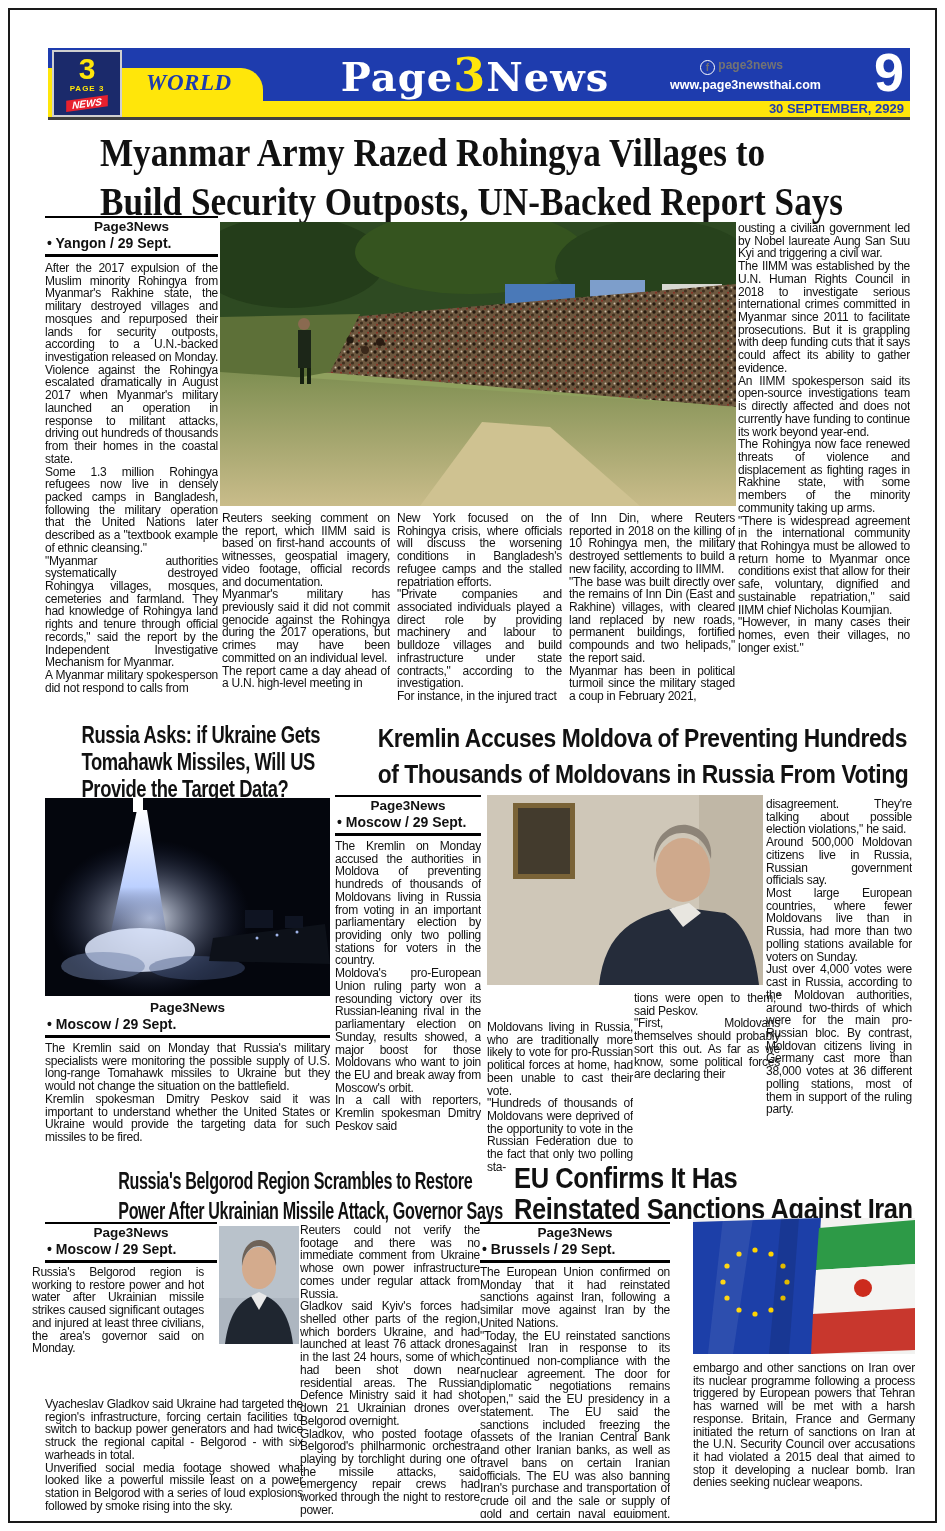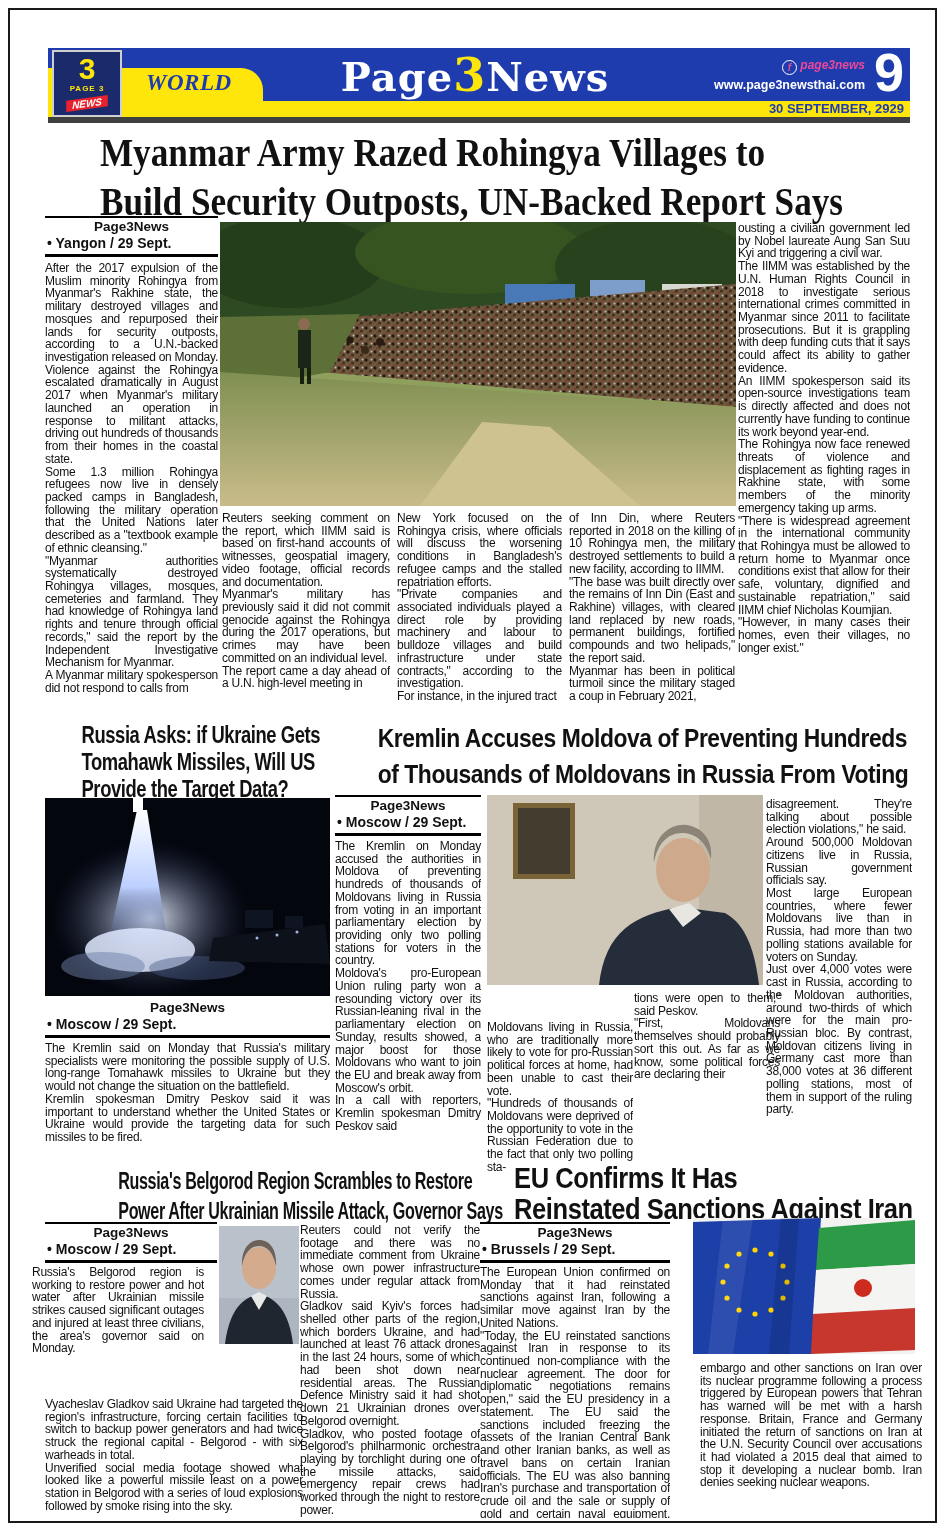--- a/index.html
+++ b/index.html
@@ -4,39 +4,39 @@
 <style>
   html,body{margin:0;padding:0;background:#e9e9e9;}
   .page{position:relative;width:945px;height:1531px;background:#fff;overflow:hidden;
         font-family:"Liberation Sans",sans-serif;color:#111;}
   .abs{position:absolute;}
   .frame{position:absolute;left:8px;top:8px;width:925px;height:1511px;border:2px solid #1a1a1a;}
 
   
   .hdr-blue{position:absolute;left:48px;top:48px;width:862px;height:53px;background:var(--header_blue,#1e3cae);}
   .hdr-strip{position:absolute;left:48px;top:101px;width:862px;height:16px;background:var(--header_yellow,#ffe60a);
-             border-bottom:6px solid #404040;}
+             border-bottom:3px solid #404040;}
   .hdr-strip span{position:absolute;right:6px;top:0;font-size:13px;font-weight:bold;color:var(--header_blue,#1e3cae);}
   .world-tab{position:absolute;left:48px;top:68px;width:215px;height:33px;background:var(--header_yellow,#ffe60a);
              border-top-right-radius:22px;}
   .world-tab span{position:absolute;left:98px;top:2px;font-family:"Liberation Serif",serif;font-style:italic;
                   font-weight:bold;font-size:23px;color:var(--header_blue,#1e3cae);letter-spacing:.5px;}
   .logo-box{position:absolute;left:52px;top:50px;width:70px;height:67px;background:var(--logo_navy,#1b2a6b);
             border:2px solid #cfcfcf;box-sizing:border-box;text-align:center;}
   .logo-3{font-weight:bold;font-size:30px;line-height:30px;color:var(--header_yellow,#ffe60a);margin-top:2px;}
   .logo-sub{font-size:8px;font-weight:bold;color:var(--header_yellow,#ffe60a);letter-spacing:1px;}
   .logo-ribbon{display:inline-block;margin-top:2px;background:var(--ribbon_red,#e8212e);color:#fff;
                font-style:italic;font-weight:bold;font-size:10px;padding:0 6px;transform:rotate(-8deg) skewX(-8deg);}
   .masthead{position:absolute;left:250px;top:53px;width:450px;text-align:center;color:#fff;
             font-family:"DejaVu Serif",serif;font-weight:bold;font-size:40px;line-height:44px;letter-spacing:1px;}
   .masthead .y3{color:var(--header_yellow,#ffe60a);font-size:46px;}
-  .social{position:absolute;left:700px;top:58px;width:165px;text-align:right;color:#ec4899;font-size:12px;font-weight:bold;font-style:italic;}
+  .social{position:absolute;left:700px;top:58px;width:165px;color:#737373;font-size:12px;font-weight:bold;}
   .fb{display:inline-flex;width:13px;height:13px;border:1.5px solid #fff;border-radius:50%;
       align-items:center;justify-content:center;font-size:10px;font-weight:bold;vertical-align:-2px;}
-  .website{position:absolute;left:670px;top:78px;width:195px;text-align:right;color:#fff;font-size:12.5px;font-weight:bold;}
+  .website{position:absolute;left:670px;top:78px;width:195px;text-align:left;color:#fff;font-size:12.5px;font-weight:bold;}
   .pagenum{position:absolute;left:868px;top:44px;width:42px;height:57px;color:#fff;font-weight:bold;
            font-size:54px;line-height:57px;text-align:center;}
 
   
   .hl{position:absolute;font-weight:bold;margin:8px;}
   .hl-serif{font-family:"Liberation Serif",serif;}
   .hl-sans{font-family:"Liberation Sans",sans-serif;letter-spacing:-.5px;}
   .hline{display:block;white-space:nowrap;transform-origin:50% 50%;}
   .sx88{transform:scaleX(.88);} .sx80{transform:scaleX(.80);} .sx70{transform:scaleX(.70);}
 
@@ -147,21 +147,21 @@
     </div>
     <div class="col" style="left:569px;top:512px;width:166px;height:198px;">
       <p>of Inn Din, where Reuters reported in 2018 on the killing of 10 Rohingya men, the military destroyed settlements to build a new facility, according to IIMM.</p>
       <p>"The base was built directly over the remains of Inn Din (East and Rakhine) villages, with cleared land replaced by new roads, permanent buildings, fortified compounds and two helipads," the report said.</p>
       <p>Myanmar has been in political turmoil since the military staged a coup in February 2021,</p>
     </div>
     <div class="col" style="left:738px;top:222px;width:172px;height:488px;">
       <p>ousting a civilian government led by Nobel laureate Aung San Suu Kyi and triggering a civil war.</p>
       <p>The IIMM was established by the U.N. Human Rights Council in 2018 to investigate serious international crimes committed in Myanmar since 2011 to facilitate prosecutions. But it is grappling with deep funding cuts that it says could affect its ability to gather evidence.</p>
       <p>An IIMM spokesperson said its open-source investigations team is directly affected and does not currently have funding to continue its work beyond year-end.</p>
-      <p>The Rohingya now face renewed threats of violence and displacement as fighting rages in Rakhine state, with some members of the minority emergency taking up arms.</p>
+      <p>The Rohingya now face renewed threats of violence and displacement as fighting rages in Rakhine state, with some members of the minority community taking up arms.</p>
       <p>"There is widespread agreement in the international community that Rohingya must be allowed to return home to Myanmar once conditions exist that allow for their safe, voluntary, dignified and sustainable repatriation," said IIMM chief Nicholas Koumjian.</p>
       <p>"However, in many cases their homes, even their villages, no longer exist."</p>
     </div>
   </section>
 
   <section>
     <h2 class="hl hl-sans" style="left:45px;top:714px;width:285px;font-size:23px;line-height:27px;">
       <span class="hline sx80">Russia Asks: if Ukraine Gets</span>
       <span class="hline sx80">Tomahawk Missiles, Will US</span>
       <span class="hline sx80">Provide the Target Data?</span>
@@ -326,17 +326,17 @@
         <polygon points="88,0 106,0 96,136 76,136" fill="#000000" opacity="0.12"></polygon>
       </g>
       <g>
         <polygon points="126,10 222,2 222,46 123,52" fill="#2d9a47"></polygon>
         <polygon points="123,52 222,46 222,90 120,96" fill="#f4f4f2"></polygon>
         <polygon points="120,96 222,90 222,132 118,136" fill="#c8372d"></polygon>
         <circle cx="170" cy="70" r="9" fill="#cc2b1d"></circle>
       </g>
     </svg>
 
-    <div class="col" style="left:693px;top:1362px;width:222px;height:156px;margin-left:7px;">
+    <div class="col" style="left:693px;top:1362px;width:222px;height:156px;">
       <p>embargo and other sanctions on Iran over its nuclear programme following a process triggered by European powers that Tehran has warned will be met with a harsh response. Britain, France and Germany initiated the return of sanctions on Iran at the U.N. Security Council over accusations it had violated a 2015 deal that aimed to stop it developing a nuclear bomb. Iran denies seeking nuclear weapons.</p>
     </div>
   </section>
 </div>
 
 </body></html>

